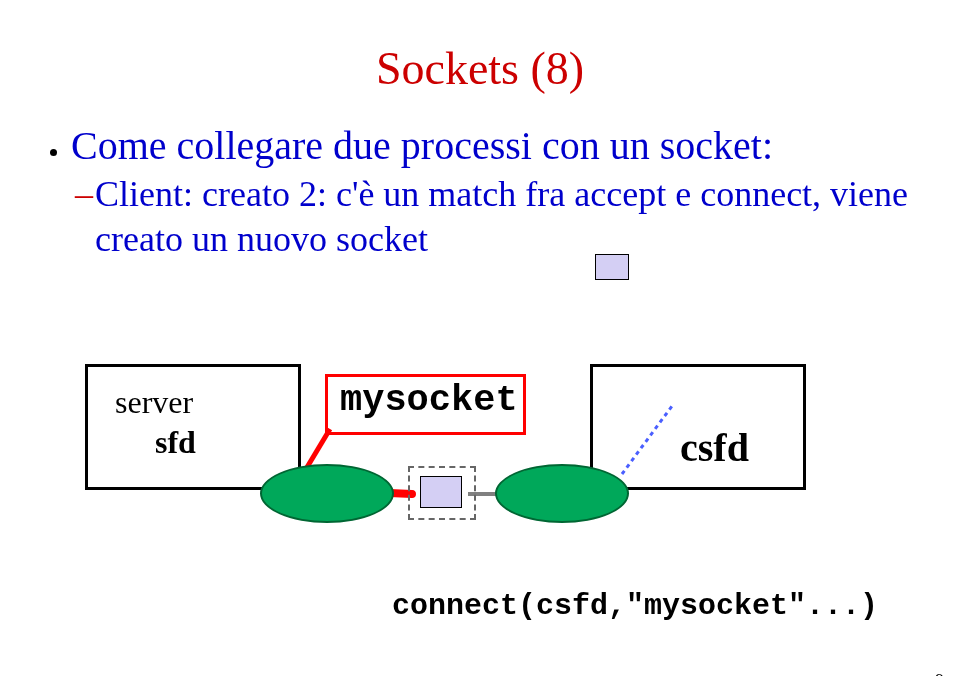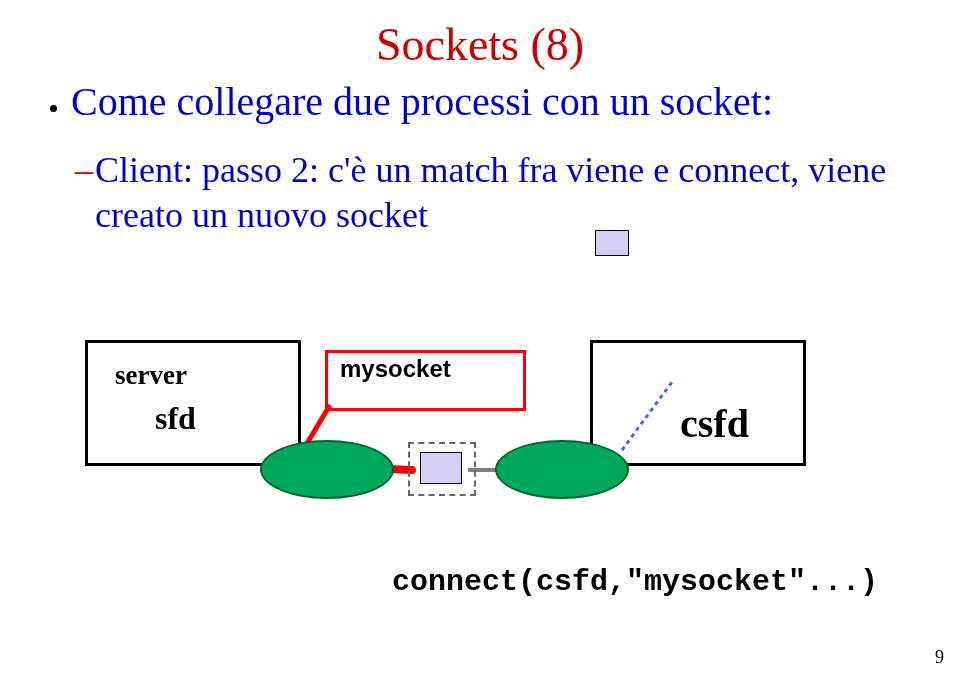--- a/index.html
+++ b/index.html
@@ -15,24 +15,25 @@
     width: 960px;
     height: 676px;
     position: relative;
   }
   .title {
     color: #cc0000;
     font-size: 46px;
     text-align: center;
     padding-top: 18px;
     font-weight: normal;
+    margin-top: 24px;
   }
   .bullet-row {
     position: absolute;
-    top: 78px;
+    top: 98px;
     left: 50px;
   }
   .bullet-dot {
     display: inline-block;
     width: 7px;
     height: 7px;
     background: #000;
     border-radius: 50%;
     vertical-align: middle;
     margin-right: 14px;
@@ -76,22 +77,22 @@
     left: 85px;
     width: 210px;
     height: 120px;
     border: 3px solid #000;
   }
   .server-label1 {
     position: absolute;
     top: 360px;
     left: 115px;
     font-family: "Comic Sans MS", "Comic Sans", cursive;
-    font-size: 27px;
-    font-weight: bold;
+    font-size: 32px;
+    font-weight: normal;
   }
   .server-label2 {
     position: absolute;
     top: 400px;
     left: 155px;
     font-family: "Comic Sans MS", "Comic Sans", cursive;
     font-size: 32px;
     font-weight: bold;
   }
 
@@ -100,22 +101,22 @@
     top: 350px;
     left: 325px;
     width: 195px;
     height: 55px;
     border: 3px solid #ff0000;
   }
   .mysocket-label {
     position: absolute;
     top: 355px;
     left: 340px;
-    font-family: Liberation Sans, sans-serif;
-    font-size: 24px;
+    font-family: Liberation Mono, monospace;
+    font-size: 37px;
     font-weight: bold;
   }
 
   .client-box {
     position: absolute;
     top: 340px;
     left: 590px;
     width: 210px;
     height: 120px;
     border: 3px solid #000;
@@ -218,21 +219,21 @@
 <div class="slide">
 
   <div class="title">Sockets (8)</div>
 
   <div class="bullet-row">
     <span class="bullet-dot"></span><span class="bullet-text">Come collegare due processi con un socket:</span>
   </div>
 
   <div class="subrow">
     <span class="subdash">–</span>
-    <span class="subtext"><span class="lead">Client:</span><span> passo 2: c'è un match fra viene e connect, viene creato un nuovo socket</span></span>
+    <span class="subtext"><span class="lead">Client:</span><span> creato 2: c'è un match fra accept e connect, viene creato un nuovo socket</span></span>
   </div>
 
   <div class="legend-box"></div>
 
   <div class="server-box"></div>
   <div class="server-label1">server</div>
   <div class="server-label2">sfd</div>
 
   <div class="mysocket-box"></div>
   <div class="mysocket-label">mysocket</div>

